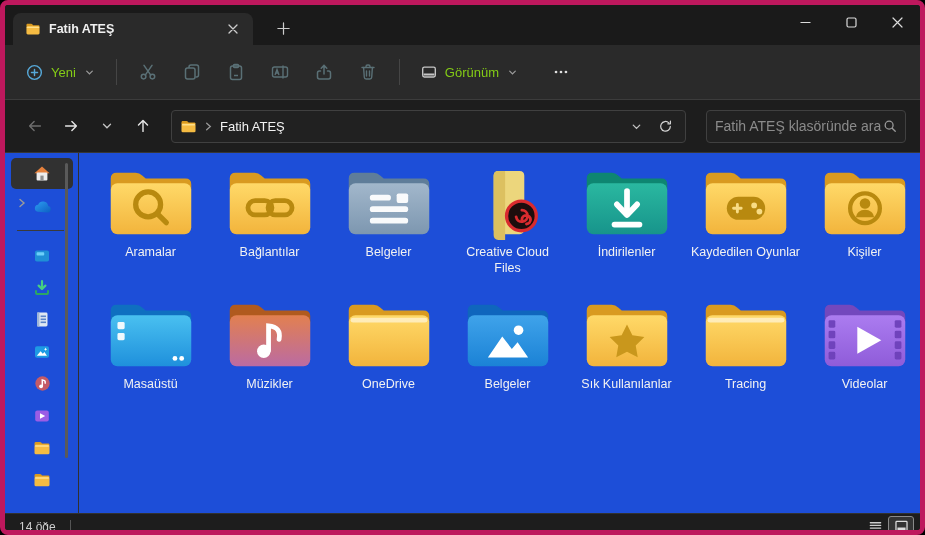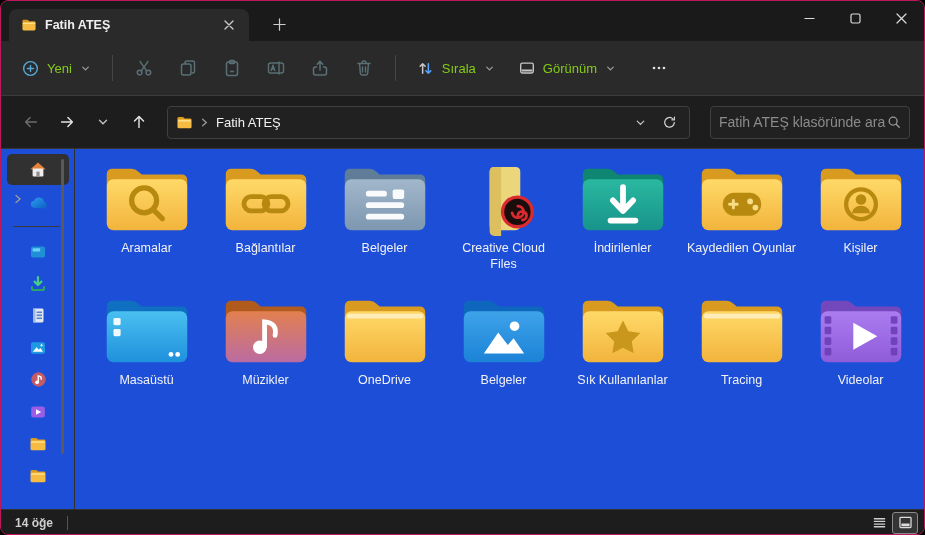--- a/index.html
+++ b/index.html
@@ -1,20 +1,20 @@
 <!DOCTYPE html>
 <html><head>
 <meta charset="utf-8">
 <style>
   * { margin:0; padding:0; box-sizing:border-box; }
   html,body { background:#000; }
   body { font-family:"Liberation Sans", sans-serif; }
   .window {
     position:relative; width:925px; height:535px; background:#1a1a1a;
-    border:1px solid #be185d; border-radius:8px; overflow:hidden; color:#e8e8e8;
+    border:5px solid #be185d; border-radius:8px; overflow:hidden; color:#e8e8e8;
   }
   
   .titlebar { height:40px; display:flex; align-items:flex-end; background:#1a1a1a; }
   .tab {
     margin-left:8px; width:240px; height:32px; background:#2a2a2a;
     border-radius:8px 8px 0 0; display:flex; align-items:center; padding:0 8px 0 12px; gap:8px;
   }
   .tab-title { font-size:12.5px; font-weight:700; color:#f0f0f0; flex:1; white-space:nowrap; overflow:hidden; }
   .icon-btn { display:flex; align-items:center; justify-content:center; background:none; border:none; cursor:default; border-radius:4px; }
   .tab-close { width:24px; height:24px; }
@@ -62,21 +62,21 @@
   .side-divider { height:1px; background:#3a3a3a; margin:9px 14px 9px 12px; }
   .side-scrollbar { position:absolute; right:10px; top:10px; width:3px; height:295px; background:#5a5a5a; border-radius:2px; }
   
   .main { flex:1; overflow:hidden; }
   .grid { display:grid; grid-template-columns:repeat(7, 119px); margin:10px 0 0 12px; }
   .tile { height:132px; display:flex; flex-direction:column; align-items:center; padding-top:2px; border-radius:4px; }
   .tile-label { margin-top:4px; font-size:12.5px; line-height:16px; color:#f2f2f2; text-align:center; max-width:110px; }
   
   .statusbar { height:26px; border-top:1px solid #313131; background:#1d1d1d;
     display:flex; align-items:center; padding:0 6px 0 14px; }
-  .status-count { font-size:12px; color:#cfcfcf;font-weight:bold; }
+  .status-count { font-size:12px; color:#cfcfcf; }
   .status-div { width:1px; height:14px; background:#555; margin-left:14px; }
   .status-spacer { flex:1; }
   .view-toggle { width:26px; height:22px; border-radius:3px; }
   .view-toggle.selected { border:1px solid #8a8a8a; background:#343434; }
   svg { display:block; }
 </style>
 </head>
 <body>
 
 <div class="window">
@@ -169,32 +169,20 @@
         </svg>
     </button>
     <button class="icon-btn tool-btn">
       <svg width="20" height="20" viewBox="0 0 20 20" fill="none" stroke="#5a7076" stroke-width="1.4" stroke-linecap="round">
           <path d="M4 5.5h12M8 5.5v-1A1.5 1.5 0 019.5 3h1A1.5 1.5 0 0112 4.5v1"></path>
           <path d="M5.6 5.5l.7 9.8a1.8 1.8 0 001.8 1.7h3.8a1.8 1.8 0 001.8-1.7l.7-9.8"></path>
           <path d="M8.5 9v5M11.5 9v5"></path>
         </svg>
     </button>
     <div class="tool-sep"></div>
-    <button class="icon-btn chip">
-      <span>
-        <svg width="19" height="19" viewBox="0 0 20 20" fill="none" stroke-width="1.6" stroke-linecap="round" stroke-linejoin="round">
-            <path d="M7 15V5M4.4 7.6L7 5l2.6 2.6" stroke="#c6c6c6"></path>
-            <path d="M13 5v10M10.4 12.4L13 15l2.6-2.6" stroke="#58a6ff"></path>
-          </svg>
-      </span>
-      <span class="chip-label">Sırala</span>
-      <svg width="13" height="13" viewBox="0 0 14 14">
-          <path d="M4 5.5l3 3 3-3" fill="none" stroke="#9a9a9a" stroke-width="1.4" stroke-linecap="round"></path>
-        </svg>
-    </button>
     <button class="icon-btn chip">
       <span>
         <svg width="18" height="18" viewBox="0 0 20 20">
             <rect x="3" y="4.5" width="14" height="11" rx="1.8" fill="none" stroke="#c6c6c6" stroke-width="1.5"></rect>
             <path d="M4 12.8h12" stroke="#c6c6c6" stroke-width="2.4"></path>
           </svg>
       </span>
       <span class="chip-label">Görünüm</span>
       <svg width="13" height="13" viewBox="0 0 14 14">
           <path d="M4 5.5l3 3 3-3" fill="none" stroke="#9a9a9a" stroke-width="1.4" stroke-linecap="round"></path>

